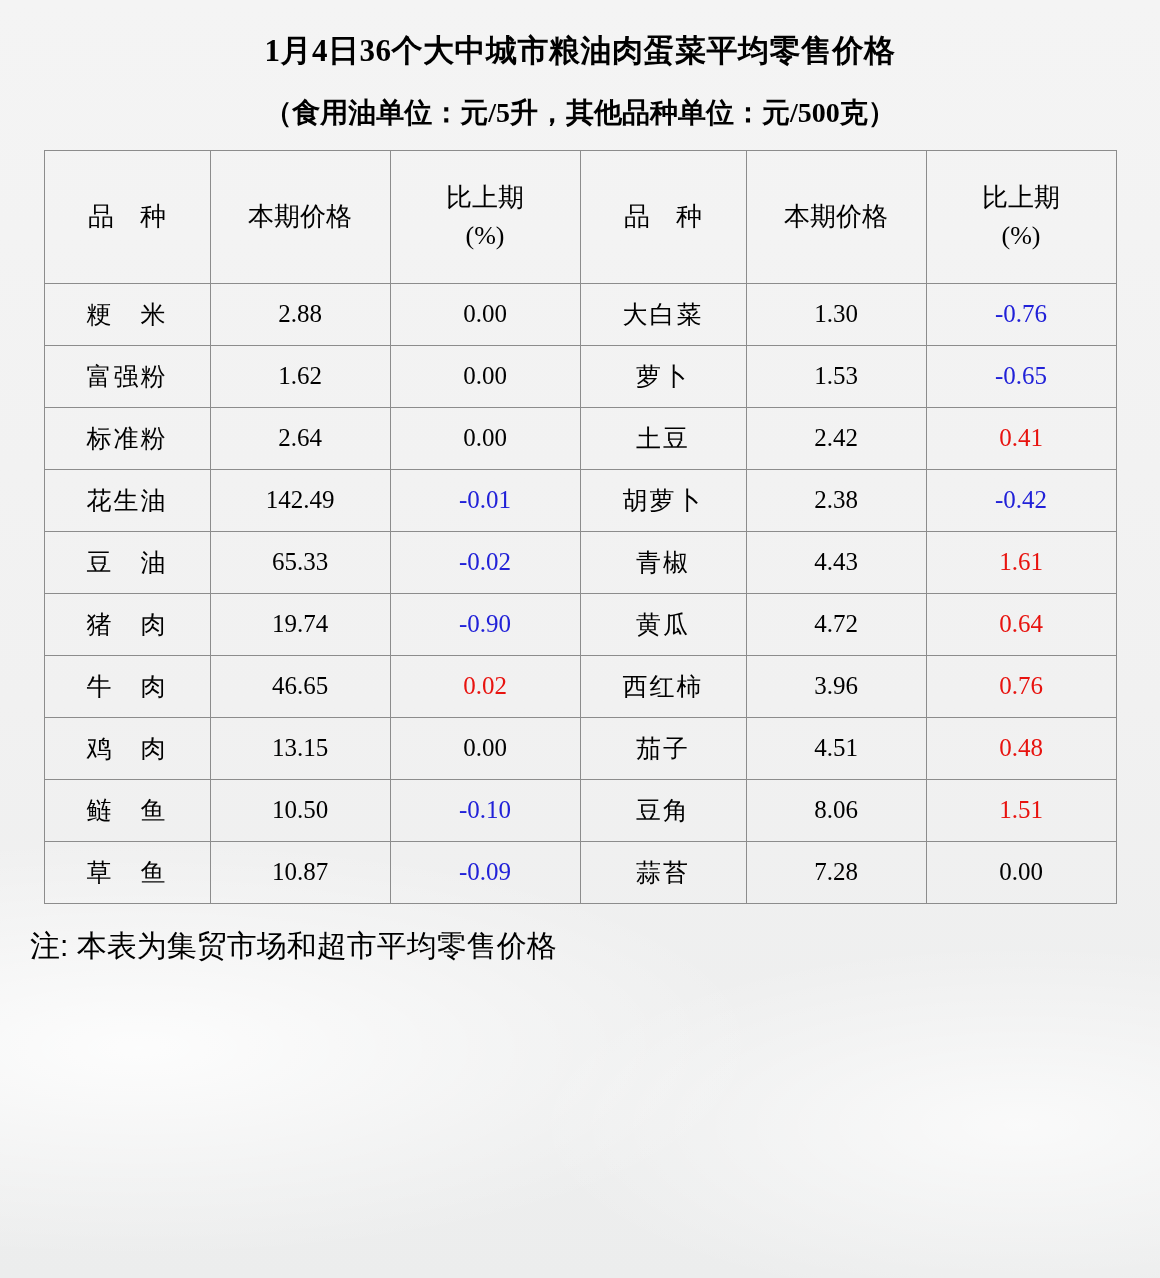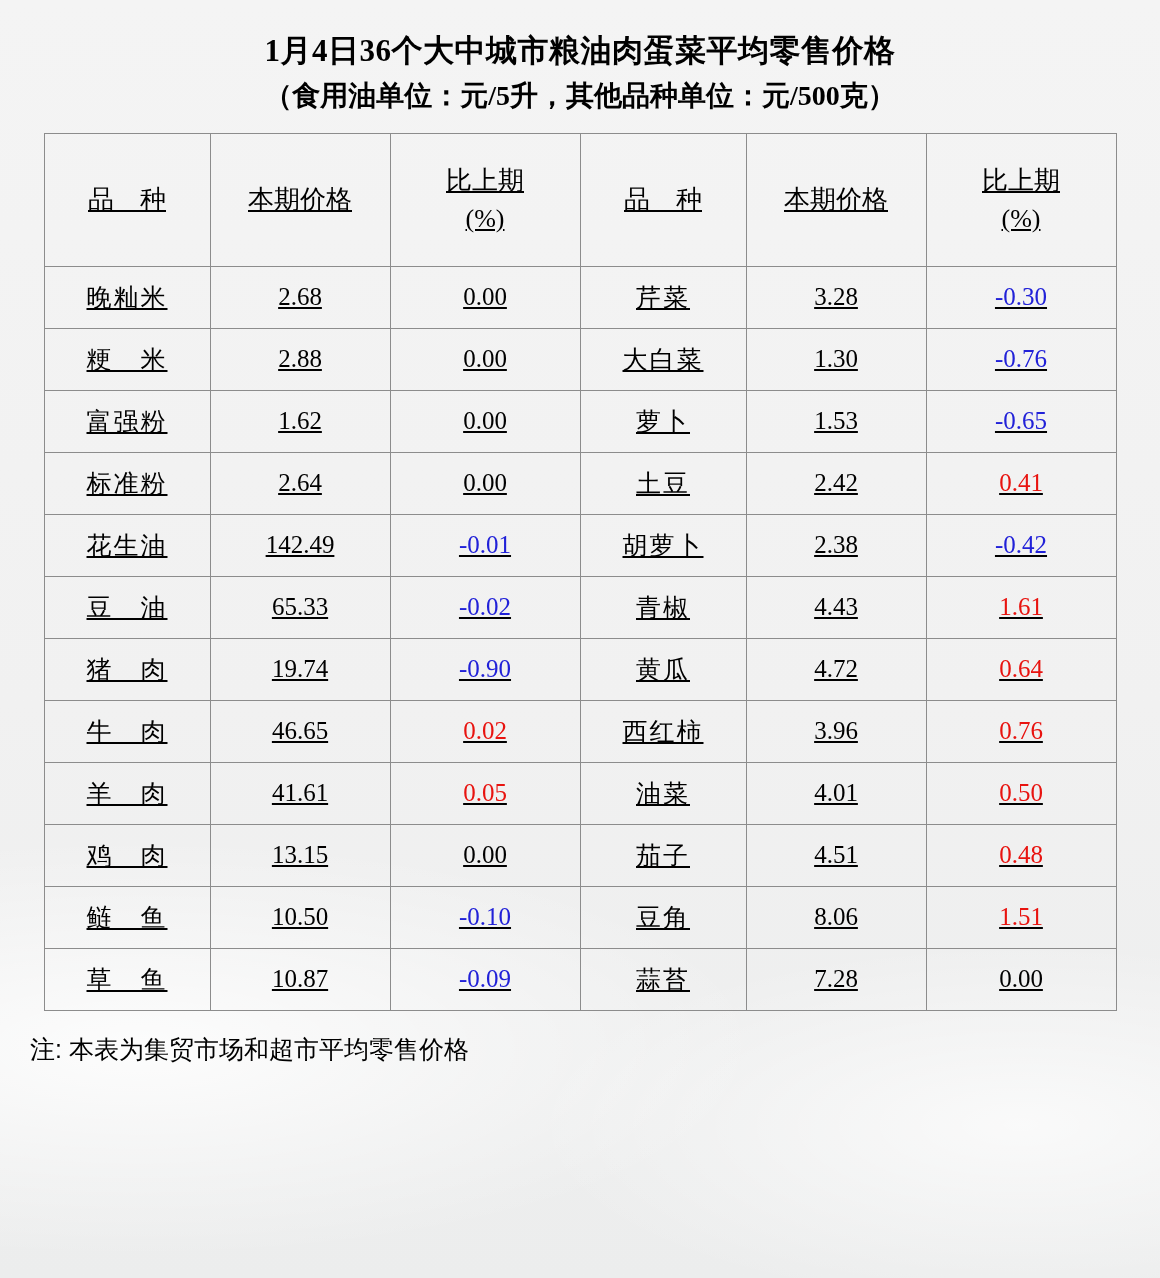--- a/index.html
+++ b/index.html
@@ -38,28 +38,27 @@
   .title-main {
     font-size: 31px;
     font-weight: bold;
     letter-spacing: 0.5px;
     line-height: 1.35;
   }
   .title-sub {
     font-size: 28px;
     font-weight: bold;
     line-height: 1.5;
-    margin-top: 3px;
+    margin-top: 20px;
   }
   table.price-table {
     border-collapse: collapse;
     width: 1072px;
     margin: 16px auto 0 auto;
     table-layout: fixed;
-    text-decoration: underline;
   }
   table.price-table col.c-name { width: 166px; }
   table.price-table col.c-price { width: 180px; }
   table.price-table col.c-pct { width: 190px; }
   table.price-table th, table.price-table td {
     border: 1px solid #8c8c8c;
     text-align: center;
     font-size: 25px;
     font-weight: normal;
     padding: 0;
@@ -74,21 +73,21 @@
   }
   .hdr-line2 { display: block; }
   .name-cell {
     letter-spacing: 2px;
   }
   .up { color: #e8130f; }
   .down { color: #2121d8; }
   .flat { color: #000; }
   .note {
     margin: 22px 0 0 30px;
-    font-size: 25px;
+    font-size: 30px;
     font-family: "Liberation Sans", sans-serif;
   }
 </style>
 </head>
 <body>
 
 <div class="bg-wash"></div>
 
 <div class="page">
 
@@ -117,28 +116,20 @@
         <th>品　种</th>
         <th>本期价格</th>
         <th>
           <span>比上期</span>
           <span class="hdr-line2">(%)</span>
         </th>
       </tr>
     </thead>
     <tbody id="table-body">
         <tr>
-          <td class="name-cell">晚籼米</td>
-          <td>2.68</td>
-          <td class="flat">0.00</td>
-          <td class="name-cell">芹菜</td>
-          <td>3.28</td>
-          <td class="down">-0.30</td>
-        </tr>
-        <tr>
           <td class="name-cell">粳　米</td>
           <td>2.88</td>
           <td class="flat">0.00</td>
           <td class="name-cell">大白菜</td>
           <td>1.30</td>
           <td class="down">-0.76</td>
         </tr>
         <tr>
           <td class="name-cell">富强粉</td>
           <td>1.62</td>
@@ -181,28 +172,20 @@
         </tr>
         <tr>
           <td class="name-cell">牛　肉</td>
           <td>46.65</td>
           <td class="up">0.02</td>
           <td class="name-cell">西红柿</td>
           <td>3.96</td>
           <td class="up">0.76</td>
         </tr>
         <tr>
-          <td class="name-cell">羊　肉</td>
-          <td>41.61</td>
-          <td class="up">0.05</td>
-          <td class="name-cell">油菜</td>
-          <td>4.01</td>
-          <td class="up">0.50</td>
-        </tr>
-        <tr>
           <td class="name-cell">鸡　肉</td>
           <td>13.15</td>
           <td class="flat">0.00</td>
           <td class="name-cell">茄子</td>
           <td>4.51</td>
           <td class="up">0.48</td>
         </tr>
         <tr>
           <td class="name-cell">鲢　鱼</td>
           <td>10.50</td>

